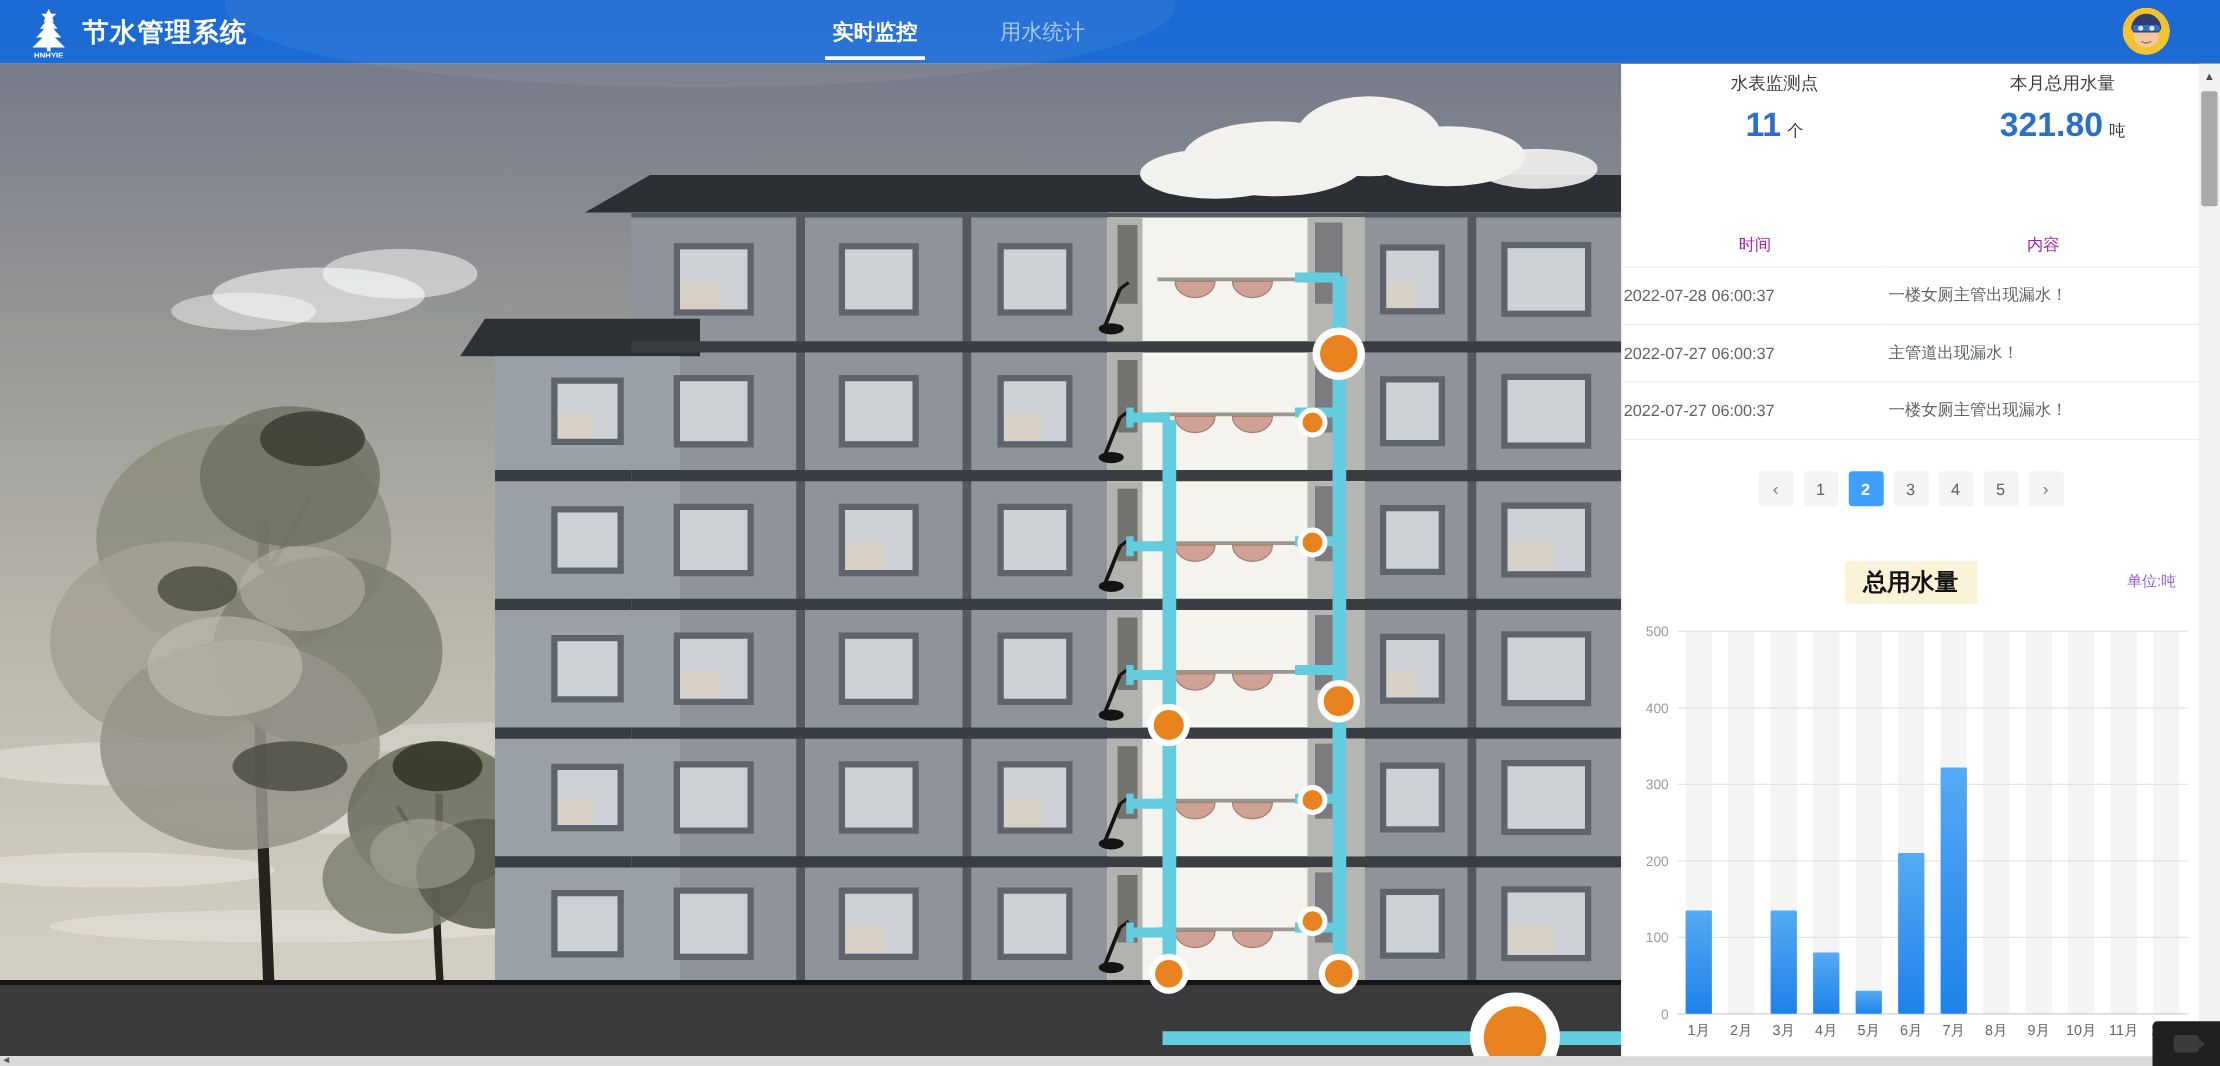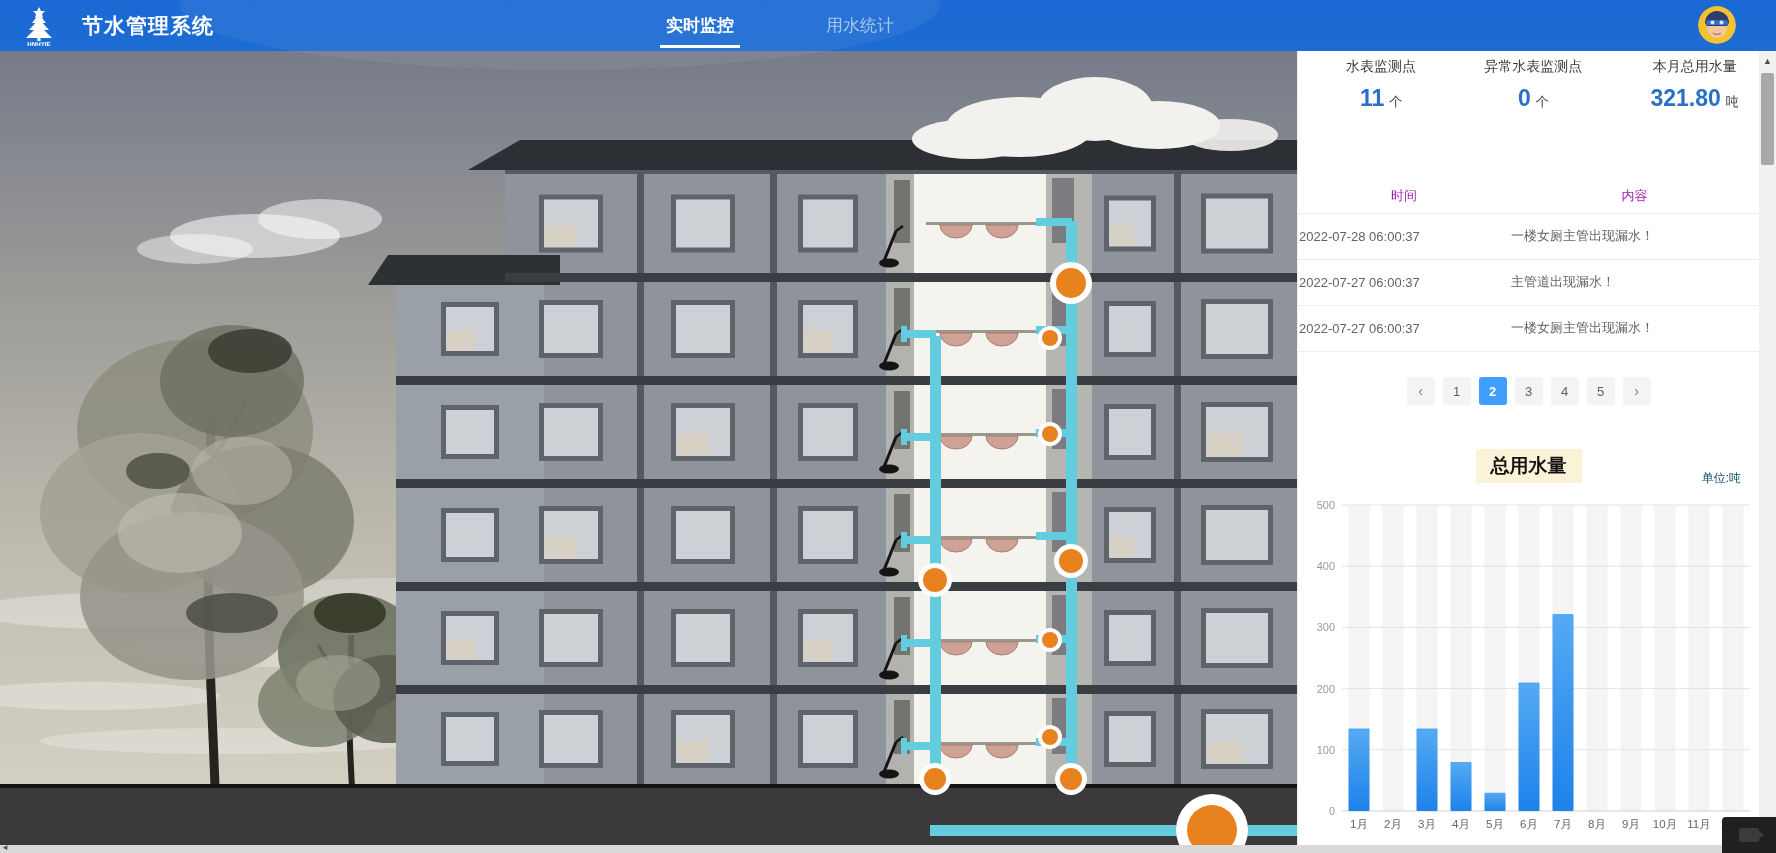--- a/index.html
+++ b/index.html
@@ -4,41 +4,41 @@
 <style>
   html,body{margin:0;padding:0;background:#e9e9e9;}
   *{box-sizing:border-box;font-family:"Liberation Sans","DejaVu Sans",sans-serif;}
   .app{position:relative;width:1776px;height:853px;background:#fff;overflow:hidden;}
 
   
   header{position:absolute;left:0;top:0;width:1776px;height:51px;
     background:linear-gradient(180deg,#1b69d4,#1c6cd3);display:flex;align-items:center;z-index:30;}
   .hdr-glow{position:absolute;left:180px;top:-60px;width:760px;height:130px;border-radius:50%;
     background:rgba(255,255,255,.06);pointer-events:none;}
-  .brand{display:flex;align-items:center;gap:26px;margin-left:22px;}
+  .brand{display:flex;align-items:center;gap:10px;margin-left:22px;}
   .brand .title{color:#fff;font-size:21px;font-weight:bold;letter-spacing:1px;}
-  .tabs{position:absolute;left:660px;top:0;height:51px;display:flex;gap:80px;}
+  .tabs{position:absolute;left:660px;top:0;height:51px;display:flex;gap:54px;}
   .tab{position:relative;height:51px;display:flex;align-items:center;font-size:17px;
     color:#a9c6ee;cursor:pointer;padding:0 6px;}
   .tab.active{color:#ffffff;font-weight:bold;}
   .tab.active:after{content:"";position:absolute;left:0;right:0;bottom:3px;height:3px;background:#fff;}
   .avatar{position:absolute;right:40px;top:6px;width:38px;height:38px;border-radius:50%;
     overflow:hidden;cursor:pointer;}
 
   
   .scene{position:absolute;left:0;top:51px;width:1297px;height:794px;}
   .panel{position:absolute;left:1297px;top:51px;width:462px;height:794px;background:#fff;
     border-left:1px solid #ececec;}
 
   
   .stats{position:absolute;top:2px;left:0;width:100%;display:flex;justify-content:space-around;}
   .stat{text-align:center;padding-top:5px;margin-left:28px;}
   .stat .lbl{font-size:14px;color:#3a3a3a;}
   .stat .val-row{margin-top:9px;}
-  .stat .val{font-size:23px;font-weight:bold;color:#2a70c8;}
+  .stat .val{font-size:27px;font-weight:bold;color:#2a70c8;}
   .stat .unit{font-size:13px;color:#3a3a3a;margin-left:5px;}
 
   
   .alarm-title-wrap{position:absolute;top:82px;left:0;width:100%;text-align:center;}
   .alarm-title{display:inline-block;background:#e7f9e4;padding:5px 16px;font-size:19px;
     font-weight:bold;color:#111;}
   table.alarm{position:absolute;top:128px;left:0;width:100%;border-collapse:collapse;}
   table.alarm th{font-size:13px;color:#a21caf;font-weight:normal;height:34px;
     border-bottom:1px solid #ebeef5;}
   table.alarm td{font-size:13px;color:#5f6368;height:46px;text-align:left;
@@ -51,21 +51,21 @@
   .pg-btn{min-width:28px;height:28px;border-radius:3px;background:#f4f4f5;color:#606266;
     font-size:13px;display:flex;align-items:center;justify-content:center;cursor:pointer;
     padding:0 4px;user-select:none;}
   .pg-btn.active{background:#409eff;color:#fff;font-weight:bold;}
   .pg-btn.nav{color:#7a7c80;font-size:14px;}
 
   
   .chart-head{position:absolute;top:398px;left:0;width:100%;text-align:center;}
   .chart-title{display:inline-block;background:#fbf3d8;padding:4px 15px;font-size:19px;
     font-weight:bold;color:#111;}
-  .chart-unit{position:absolute;right:18px;top:21px;font-size:12px;color:#0c4a6e;}
+  .chart-unit{position:absolute;right:18px;top:8px;font-size:12px;color:#8b5cf6;}
   #chart-svg{position:absolute;top:444px;left:4px;}
 
   
   .vscroll{position:absolute;right:0;top:51px;width:17px;height:794px;background:#f1f1f1;z-index:40;}
   .vscroll .arrow{position:absolute;top:2px;left:0;width:17px;height:16px;color:#4c4c4c;
     font-size:9px;text-align:center;line-height:16px;cursor:pointer;}
   .vscroll .thumb{position:absolute;top:22px;left:2px;width:13px;height:92px;background:#a9a9a9;
     border-radius:2px;cursor:pointer;}
   .hscroll{position:absolute;left:0;bottom:0;width:1759px;height:8px;background:#d9d9d9;z-index:40;}
   .hscroll .arrow{position:absolute;left:1px;top:-2px;color:#555;font-size:8px;cursor:pointer;}
@@ -492,24 +492,20 @@
       </g>
     </svg>
   </div>
 
   <aside class="panel">
 
     <div class="stats">
       <div class="stat">
         <div class="lbl">水表监测点</div>
         <div class="val-row"><span class="val">11</span><span class="unit">个</span></div>
-      </div>
-      <div class="stat">
-        <div class="lbl">异常水表监测点</div>
-        <div class="val-row"><span class="val">0</span><span class="unit">个</span></div>
       </div>
       <div class="stat">
         <div class="lbl">本月总用水量</div>
         <div class="val-row"><span class="val">321.80</span><span class="unit">吨</span></div>
       </div>
     </div>
 
 
     <table class="alarm">
       <thead>

